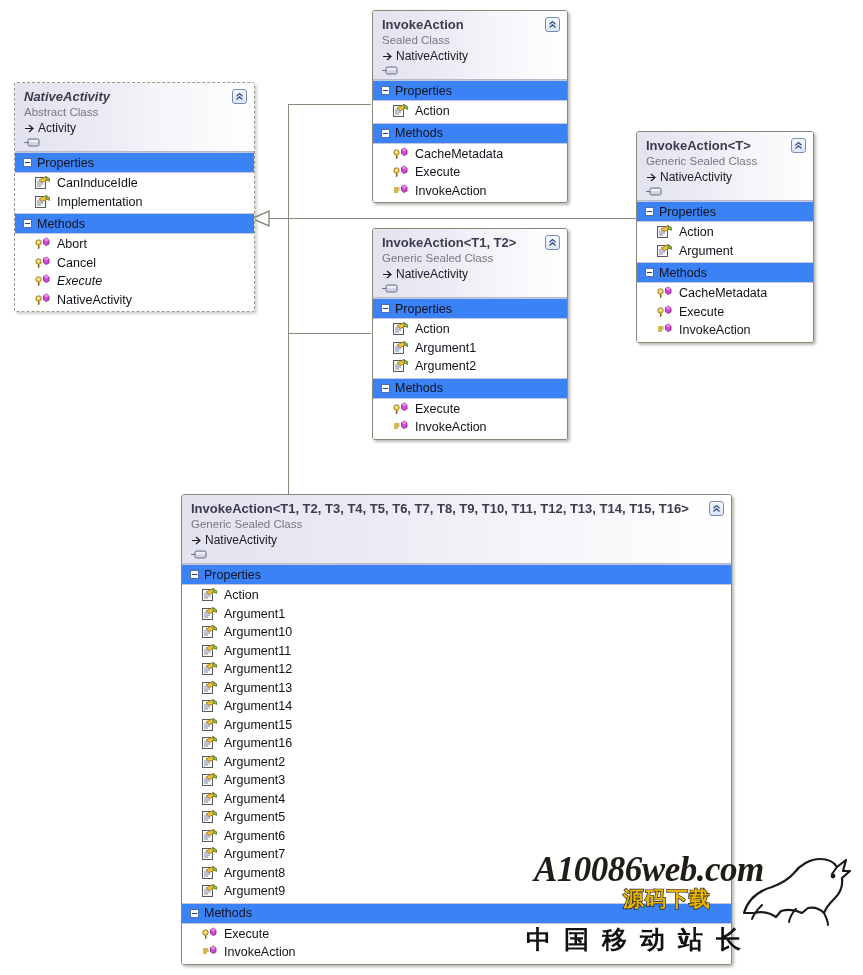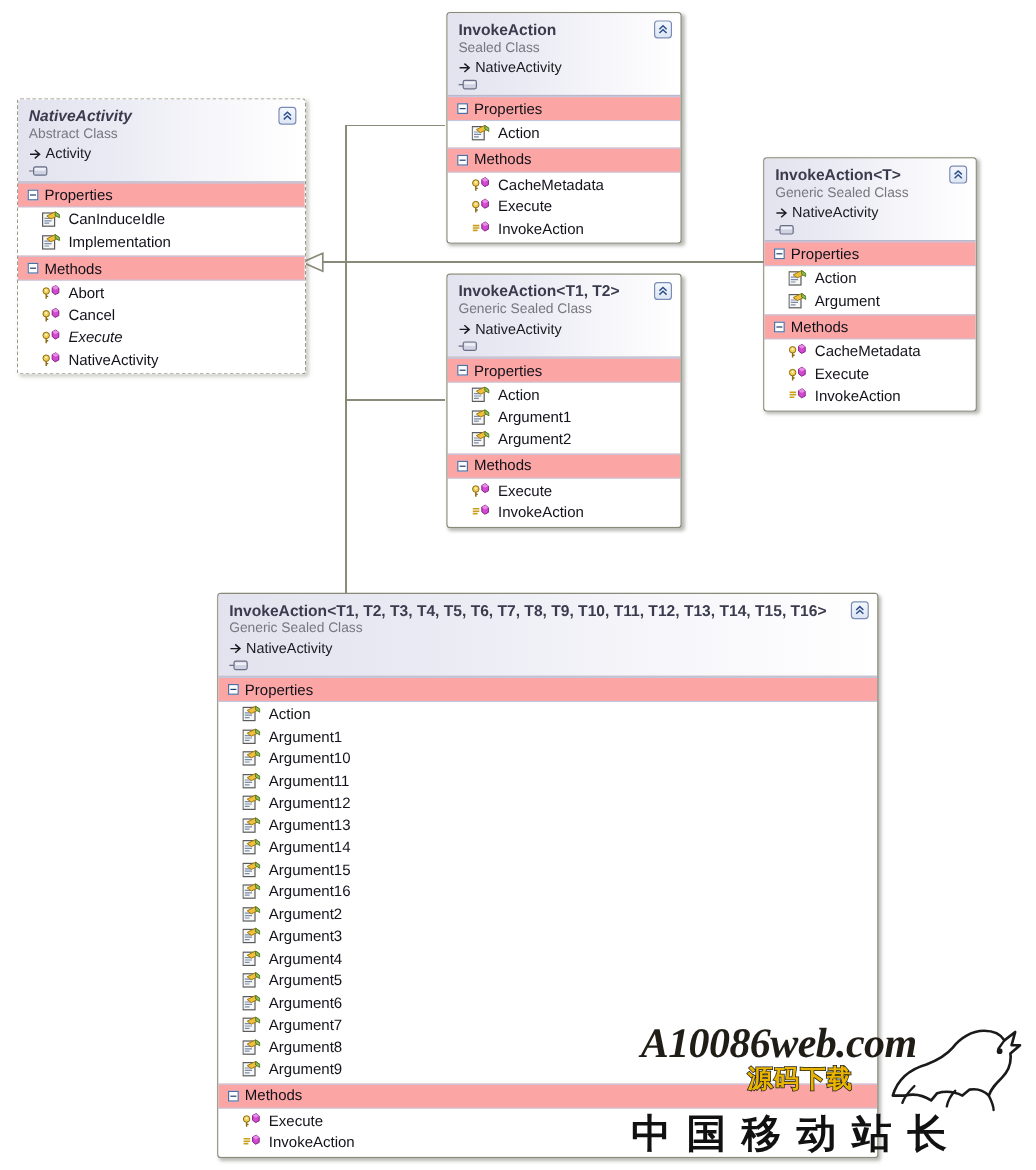--- a/index.html
+++ b/index.html
@@ -80,21 +80,21 @@
     display: flex; align-items: center; justify-content: center;
     cursor: pointer;
   }
 
   
   .sect {
     display: flex;
     align-items: center;
     gap: 5px;
     padding: 2px 8px 2px 8px;
-    background: #fca5a5;
+    background: #3b82f6;
     border-top: 1px solid #c3c7de;
     border-bottom: 1px solid #c3c7de;
     font-size: 12.5px;
     color: #12121a;
     height: 21px;
   }
   .sect .twisty {
     width: 9px; height: 9px;
     border: 1px solid #4f6fa5;
     background: #ffffff;
@@ -154,21 +154,21 @@
     color: #e8b400;
     -webkit-text-stroke: 1.2px #1a1a1a;
     paint-order: stroke fill;
     white-space: nowrap;
   }
   .wm-line3 {
     position: absolute;
     left: 28px; top: 78px;
     font-family: "DejaVu Sans", sans-serif;
     font-weight: bold;
-    font-size: 33px;
+    font-size: 25px;
     letter-spacing: 13px;
     color: #111111;
     white-space: nowrap;
   }
   #wm-rhino { position: absolute; left: 238px; top: 2px; }
 </style>
 </head>
 <body>
 
 <div id="canvas">

